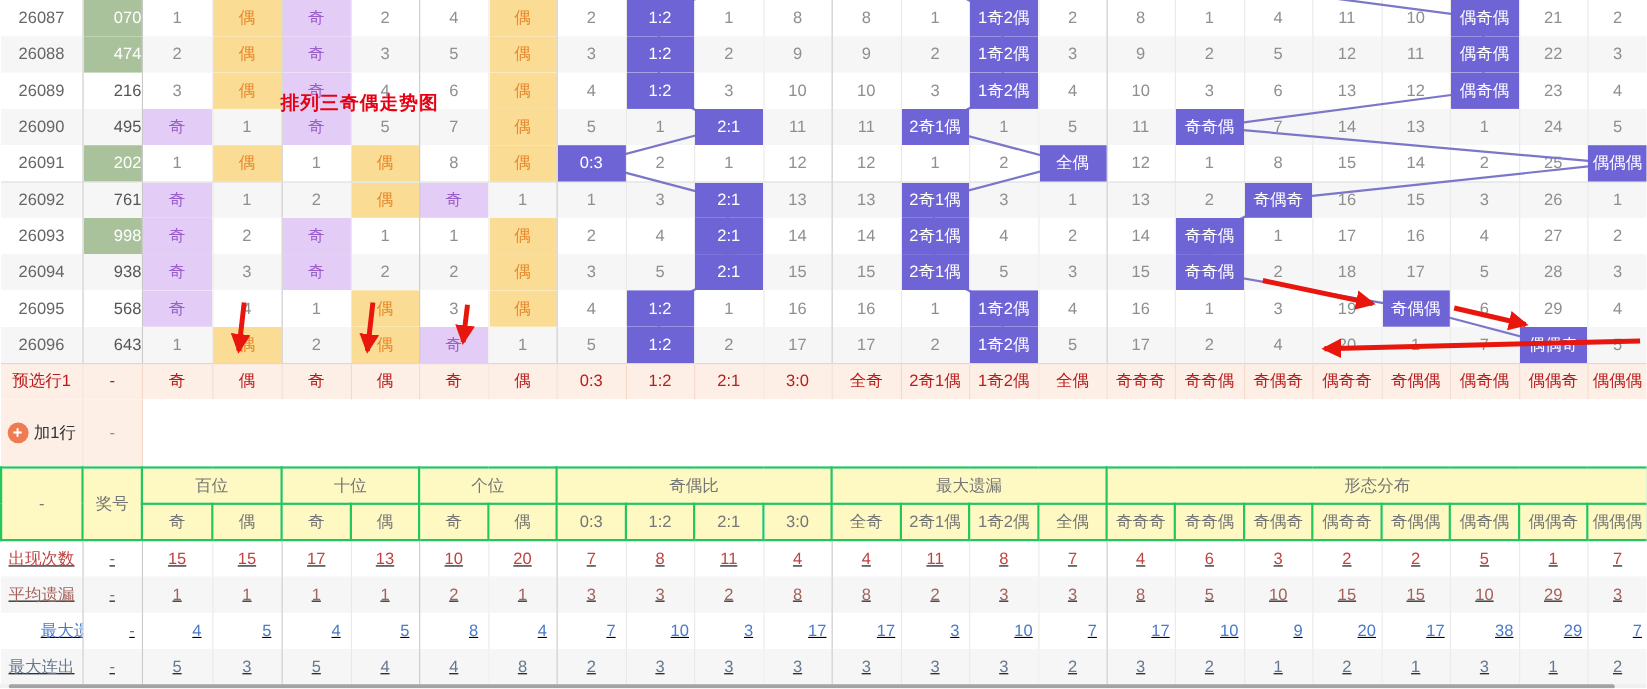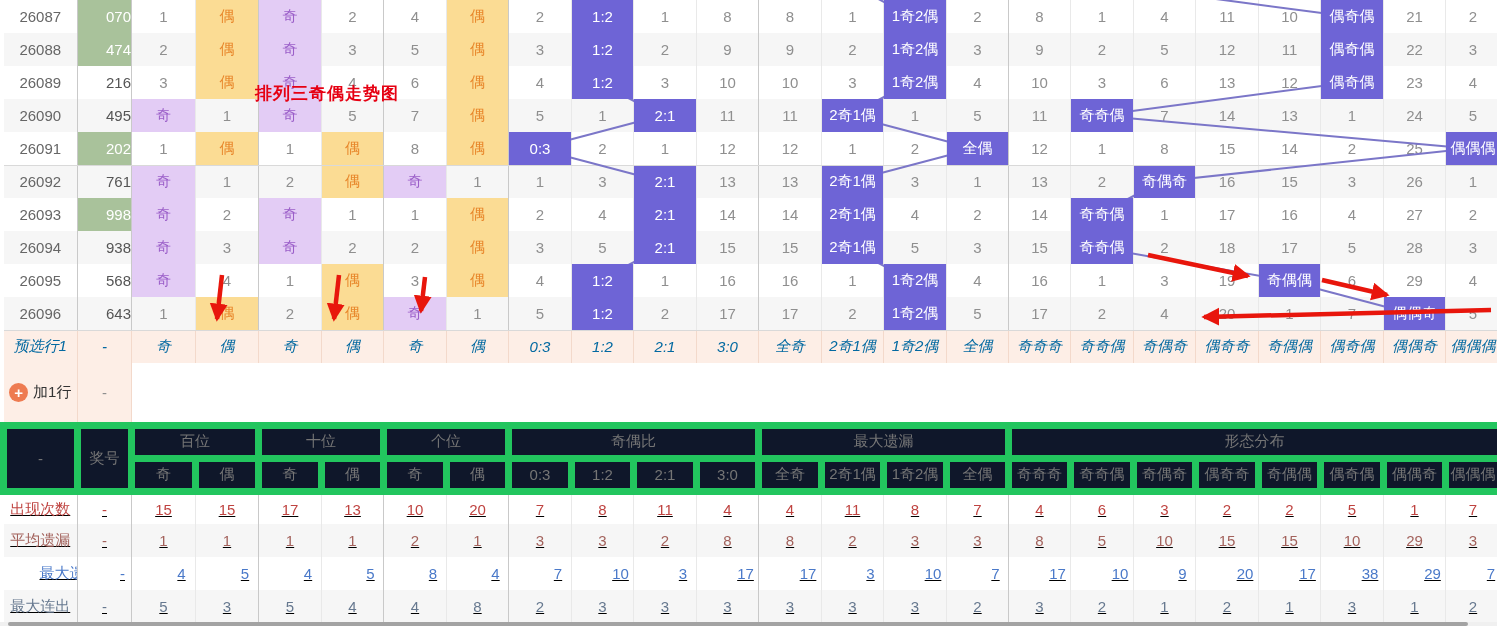--- a/index.html
+++ b/index.html
@@ -12,29 +12,29 @@
   tr.data-row{height:33px;}
   tr.stripe td{background:#f6f6f6;}
   tr.sep td{border-bottom:1px solid #d9d9d9;}
   td.period{color:#666;}
   td.prize{color:#555;text-align:right;}
   td.prize.green{background:#a9c29b !important;color:#fff;}
   td.hl-o{background:#fbdc94 !important;color:#e8872b;}
   td.hl-p{background:#e3ccf5 !important;color:#9b5fc9;}
   td.hl-b{background:#6e64d6 !important;color:#fff;position:relative;z-index:6;}
   tr.pre-row{height:33px;}
-  tr.pre-row td{background:#fdeee6 !important;color:#0369a1;border-right:1px solid #f3d9cb;font-style:italic;}
+  tr.pre-row td{background:#fdeee6 !important;color:#b91c1c;border-right:1px solid #f3d9cb;}
   tr.add-row{height:62px;}
   tr.add-row td.pinky{background:#fdeee6;border-right:1px solid #f3d9cb;}
   tr.add-row td.empty{background:#fff;border-right:none;border-bottom:1px solid #d9d9d9;}
   .addwrap{display:flex;align-items:center;justify-content:center;gap:5px;color:#333;font-size:15px;}
   .plus{display:inline-flex;width:19px;height:19px;border-radius:50%;background:#ee7b51;color:#fff;
         align-items:center;justify-content:center;font-size:15px;font-weight:bold;line-height:1;}
   tr.hdr{height:33px;}
-  tr.hdr td{background:#0f172a;color:#757575;border:7px solid #22c55e;}
+  tr.hdr td{background:#fef9c3;color:#757575;border:2px solid #22c55e;}
   tr.stat{height:33px;text-decoration:underline;}
   tr.stat.stripe2 td{background:#f6f6f6;margin-left:35px;}
   tr.stat td{border-right:1px solid #e9e9e9;}
   tr.stat td.sec{border-right:1px solid #c9c9c9;}
   td.c-appear{color:#bf4340;}
   td.c-avg{color:#a3625c;}
   td.c-maxmiss{color:#4a79c9;padding-left:36px;}
   td.c-streak{color:#66788f;}
   svg.overlay{position:absolute;left:0;top:0;pointer-events:none;}
   #trendlines{z-index:5;}

